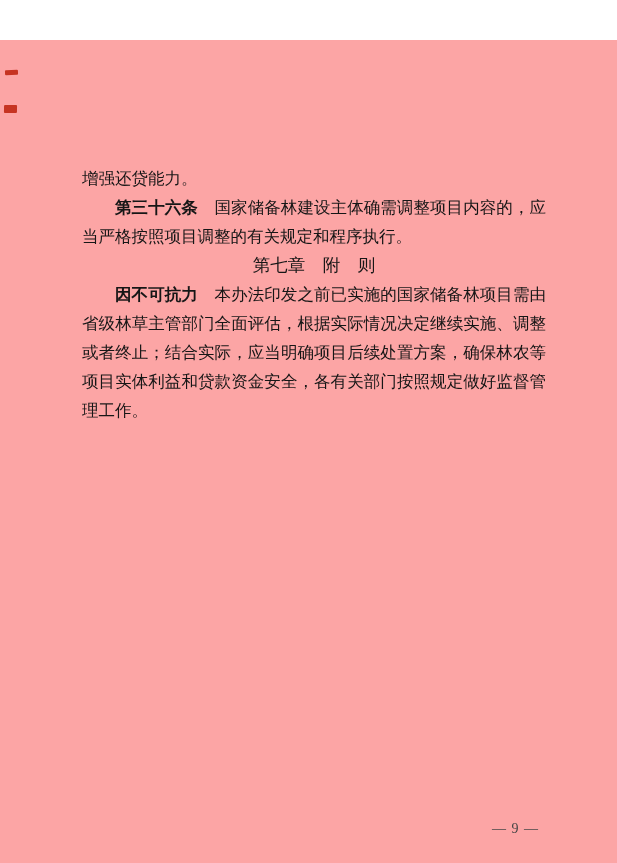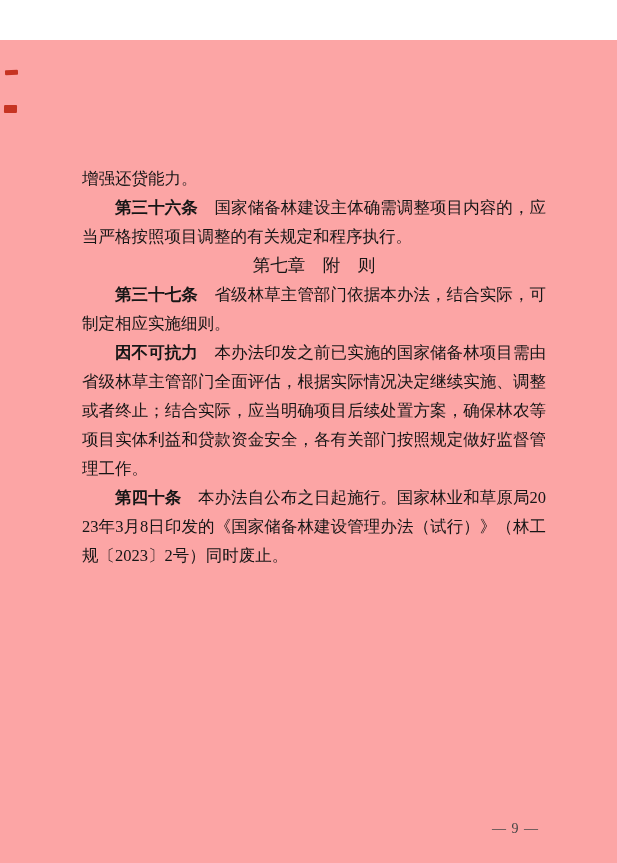--- a/index.html
+++ b/index.html
@@ -67,24 +67,22 @@
 
   <main class="body-text">
 
     <p class="para"><span>增强还贷能力。</span></p>
 
     <p class="para indent"><b class="article-label">第三十六条</b><span>　国家储备林建设主体确需调整项目内容的，应当严格按照项目调整的有关规定和程序执行。</span></p>
 
 
     <h2 class="chapter-heading">第七章　附　则</h2>
 
-    <p class="para indent"><b class="article-label">第三十七条</b><span>　省级林草主管部门依据本办法，结合实际，可制定相应实施细则。</span></p>
 
     <p class="para indent"><b class="article-label">因不可抗力</b><span>　本办法印发之前已实施的国家储备林项目需由省级林草主管部门全面评估，根据实际情况决定继续实施、调整或者终止；结合实际，应当明确项目后续处置方案，确保林农等项目实体利益和贷款资金安全，各有关部门按照规定做好监督管理工作。</span></p>
 
 
-    <p class="para indent"><b class="article-label">第四十条</b><span>　本办法自公布之日起施行。国家林业和草原局2023年3月8日印发的《国家储备林建设管理办法（试行）》（林工规〔2023〕2号）同时废止。</span></p>
 
   </main>
 
   <div class="page-number">— 9 —</div>
 
 </div>
 
 </body></html>

